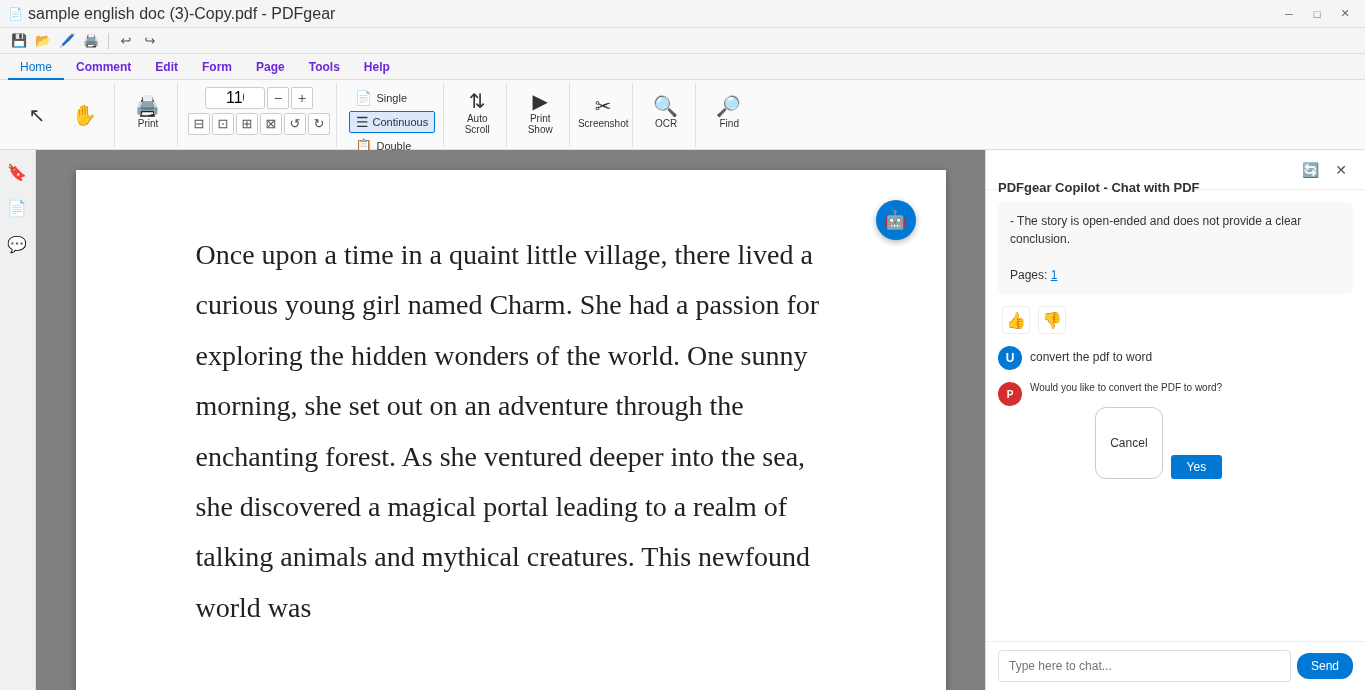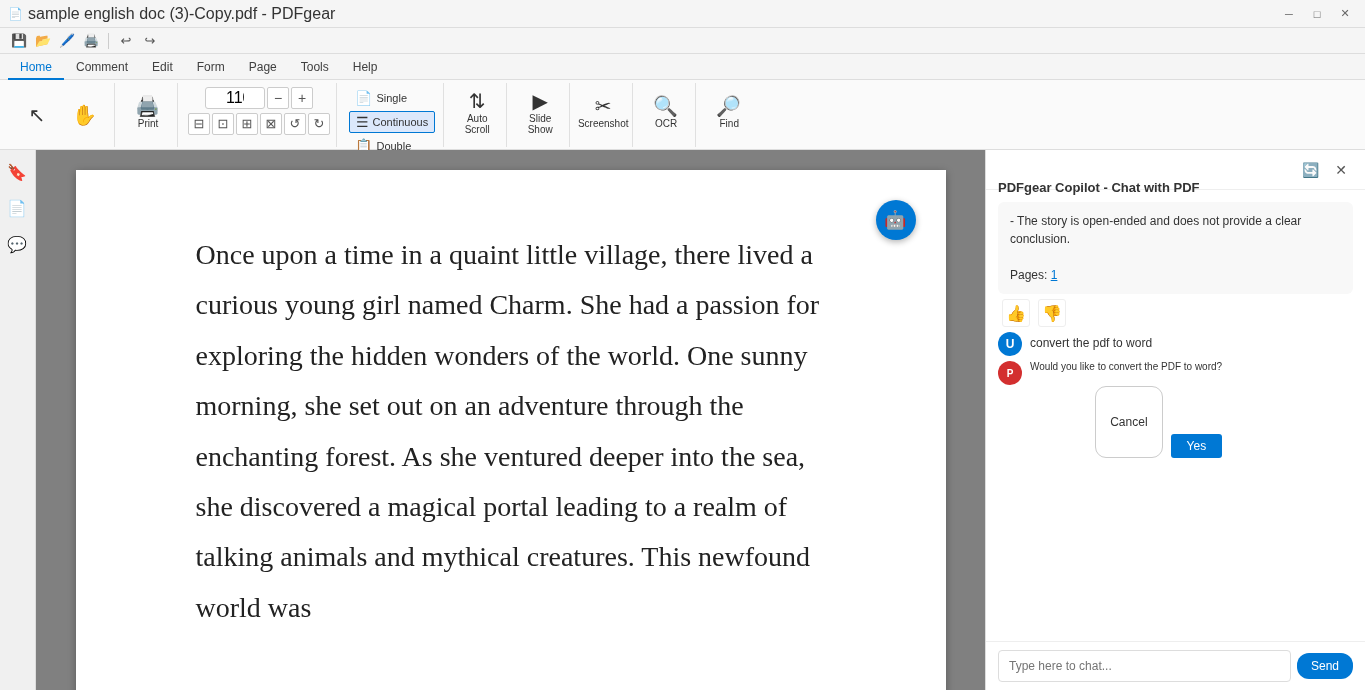--- a/index.html
+++ b/index.html
@@ -26,22 +26,22 @@
     .qa-btn { width: 22px; height: 22px; display: flex; align-items: center; justify-content: center; cursor: pointer; border-radius: 2px; color: #555; font-size: 13px; }
     .qa-separator { width: 1px; height: 16px; background: #ccc; margin: 0 4px; }
 
     
     .ribbon-tabs {
       display: flex; align-items: flex-end;
       background: #f5f5f5; height: 26px; padding: 0 8px;
       border-bottom: 1px solid #ddd; flex-shrink: 0;
     }
     .ribbon-tab {
-      padding: 4px 12px; font-size: 12px; cursor: pointer; color: #404040;
-      border-bottom: 2px solid transparent; margin-bottom: -1px;
+      padding: 4px 12px; font-size: 12px; cursor: pointer; color: #6d28d9;
+      border-bottom: 2px solid transparent; margin-bottom: -1px; font-weight: bold;
     }
     .ribbon-tab.active { color: #0078d4; border-bottom: 2px solid #0078d4; font-weight: 500; }
 
     
     .ribbon {
       display: flex; align-items: center;
       background: #fafafa; height: 70px; padding: 0 8px;
       border-bottom: 1px solid #ddd; flex-shrink: 0; gap: 4px;
     }
     .ribbon-group {
@@ -144,21 +144,21 @@
       display: flex; align-items: center; justify-content: space-between;
       padding: 8px 12px; border-bottom: 1px solid #eee; height: 40px;
     }
     .copilot-title { font-size: 13px; font-weight: 600; color: #333; margin-top: 36px; }
     .copilot-header-icons { display: flex; gap: 6px; }
     .copilot-icon-btn {
       width: 24px; height: 24px; display: flex; align-items: center;
       justify-content: center; cursor: pointer; border-radius: 3px; font-size: 14px; color: #555;
     }
 
-    .copilot-body { flex: 1; overflow-y: auto; padding: 12px; display: flex; flex-direction: column; gap: 5px; }
+    .copilot-body { flex: 1; overflow-y: auto; padding: 12px; display: flex; flex-direction: column; gap: 12px; }
 
     .ai-message {
       background: #f8f8f8; border-radius: 6px; padding: 10px 12px;
       font-size: 12px; color: #333; line-height: 1.5;
     }
     .ai-message .pages-link { color: #0078d4; cursor: pointer; text-decoration: underline; }
 
     .feedback-row { display: flex; gap: 8px; justify-content: flex-start; padding-left: 4px; }
     .feedback-btn {
       width: 28px; height: 28px; display: flex; align-items: center;
@@ -306,21 +306,21 @@
   <div class="ribbon-group">
     <div class="rb-btn">
       <span class="icon">⇅</span>
       <span class="label">Auto Scroll</span>
     </div>
   </div>
 
   <div class="ribbon-group">
     <div class="rb-btn">
       <span class="icon">▶</span>
-      <span class="label">Slide Show</span>
+      <span class="label">Print Show</span>
     </div>
   </div>
 
   <div class="ribbon-group">
     <div class="rb-btn">
       <span class="icon">✂</span>
       <span class="label">Screenshot</span>
     </div>
   </div>
 

